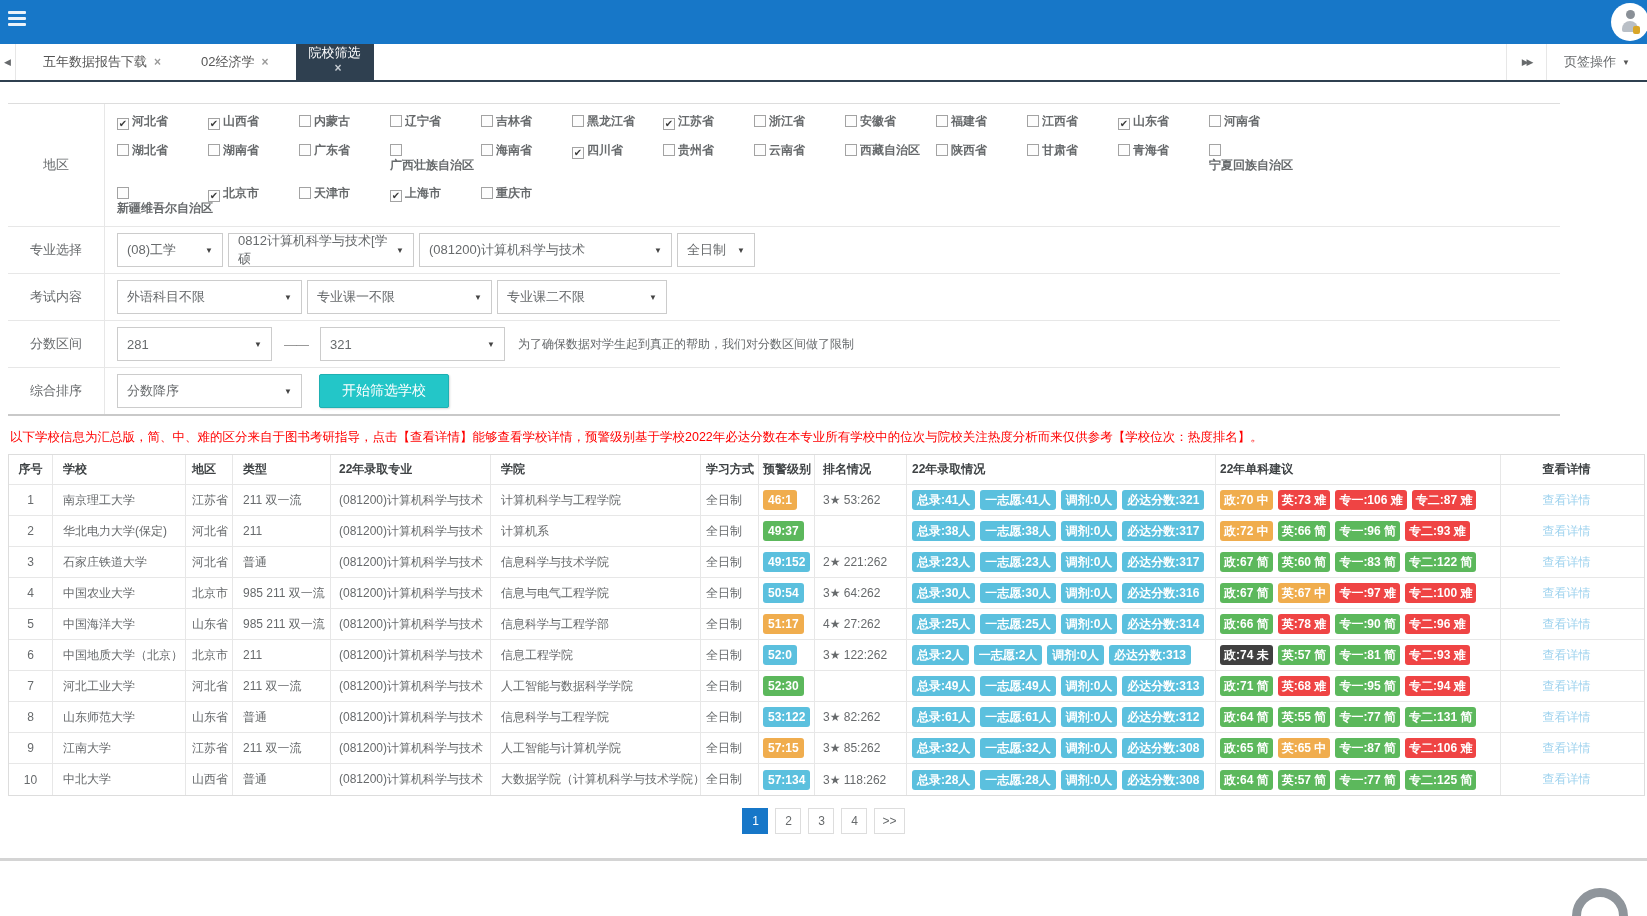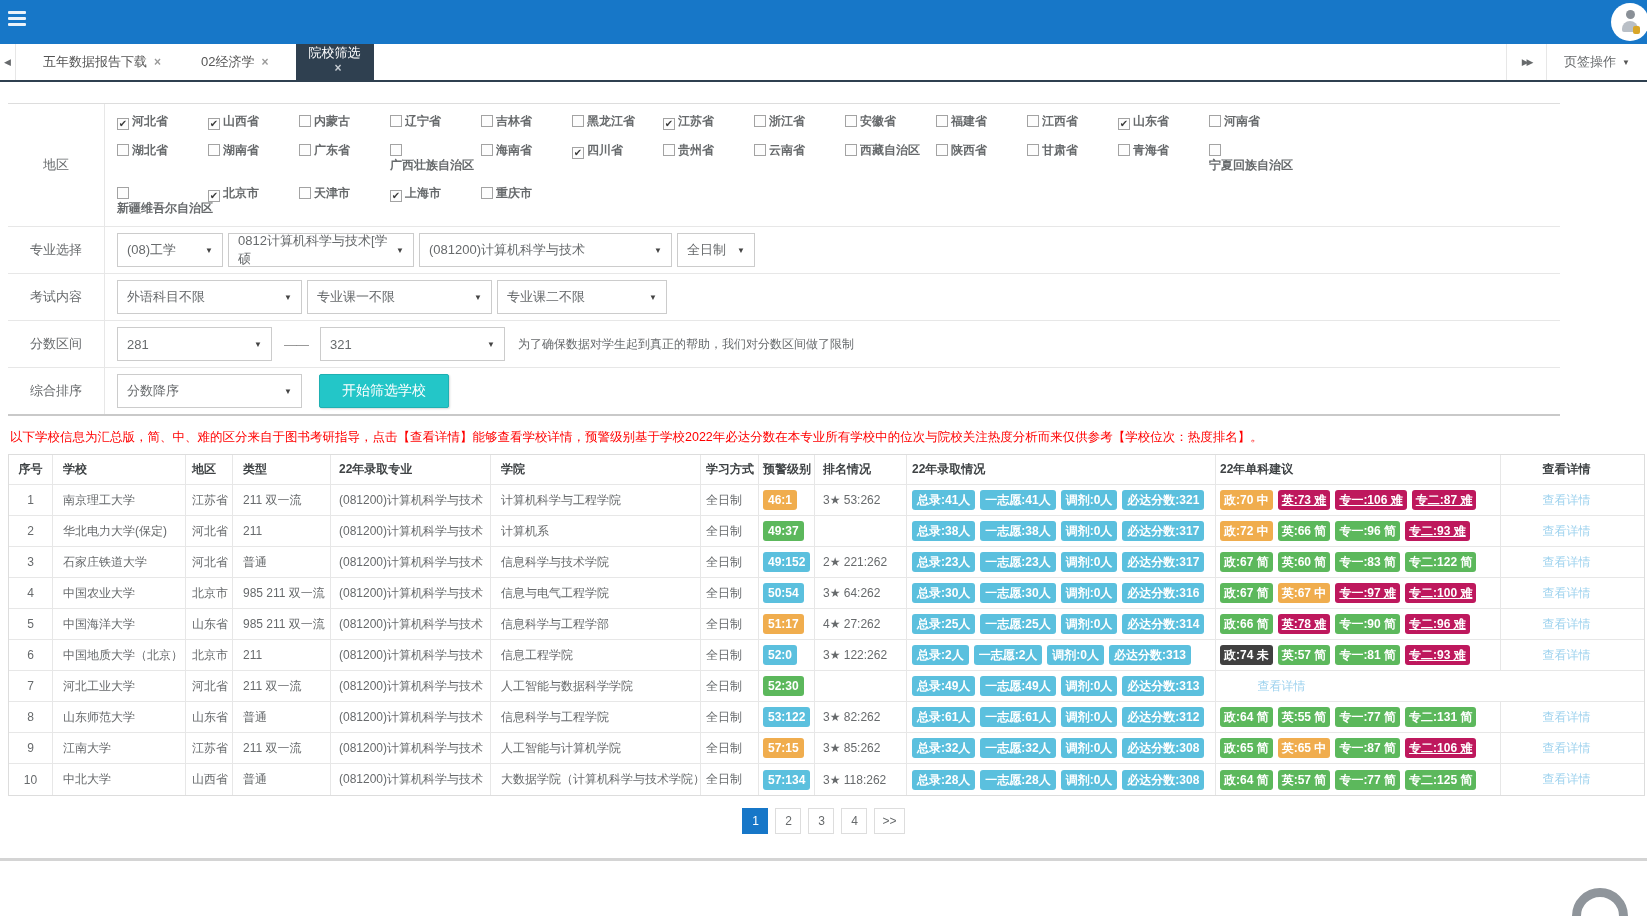--- a/index.html
+++ b/index.html
@@ -74,21 +74,21 @@
   .c8 { width:92px;  padding:2px 8px; }
   .c9 { width:309px; padding:2px 5px; gap:5px; }
   .c10{ width:285px; padding:2px 4px; gap:5px; }
   .c11{ width:131px; justify-content:center; }
   .badge { display:inline-block; padding:3px 5px; border-radius:3px; color:#fff; font-weight:bold;
            font-size:12px; line-height:14px; white-space:nowrap; }
   .sub { padding:3px 4px; }
   .b-blue   { background:#5bc0de; }
   .b-green  { background:#5cb85c; }
   .b-orange { background:#f0ad4e; }
-  .b-red    { background:#be185d;text-decoration:underline; }
+  .b-red    { background:#ef4444; }
   .b-dark   { background:#404040; }
   .detail-link { color:#9ed2ee; font-size:12px; cursor:pointer; text-decoration:none; }
   
   .pager { display:flex; justify-content:center; gap:7px; margin-top:12px; }
   .pg { min-width:26px; height:26px; line-height:24px; text-align:center; border:1px solid #ddd;
         background:#fff; color:#676a6c; font-size:12px; padding:0 7px; cursor:pointer; }
   .pg.active { background:#1777c8; border-color:#1777c8; color:#fff; }
   
   .bottom-line { position:absolute; left:0; right:0; top:858px; height:3px; background:#d4d4d4; }
   .fab { position:absolute; right:19px; top:888px; width:56px; height:56px; border-radius:50%;
@@ -435,20 +435,26 @@
       <div class="tcell c7">
         <span class="badge b-green">52:30</span>
       </div>
       <div class="tcell c8"></div>
       <div class="tcell c9">
         <span class="badge b-blue">总录:49人</span>
         <span class="badge b-blue">一志愿:49人</span>
         <span class="badge b-blue">调剂:0人</span>
         <span class="badge b-blue">必达分数:313</span>
       </div>
+      <div class="tcell c10">
+        <span class="badge sub b-green">政:71 简</span>
+        <span class="badge sub b-red">英:68 难</span>
+        <span class="badge sub b-green">专一:95 简</span>
+        <span class="badge sub b-red">专二:94 难</span>
+      </div>
       <div class="tcell c11">
         <a class="detail-link">查看详情</a>
       </div>
     </div>
     <div class="trow">
       <div class="tcell c0">8</div>
       <div class="tcell c1">山东师范大学</div>
       <div class="tcell c2">山东省</div>
       <div class="tcell c3">普通</div>
       <div class="tcell c4">(081200)计算机科学与技术</div>

